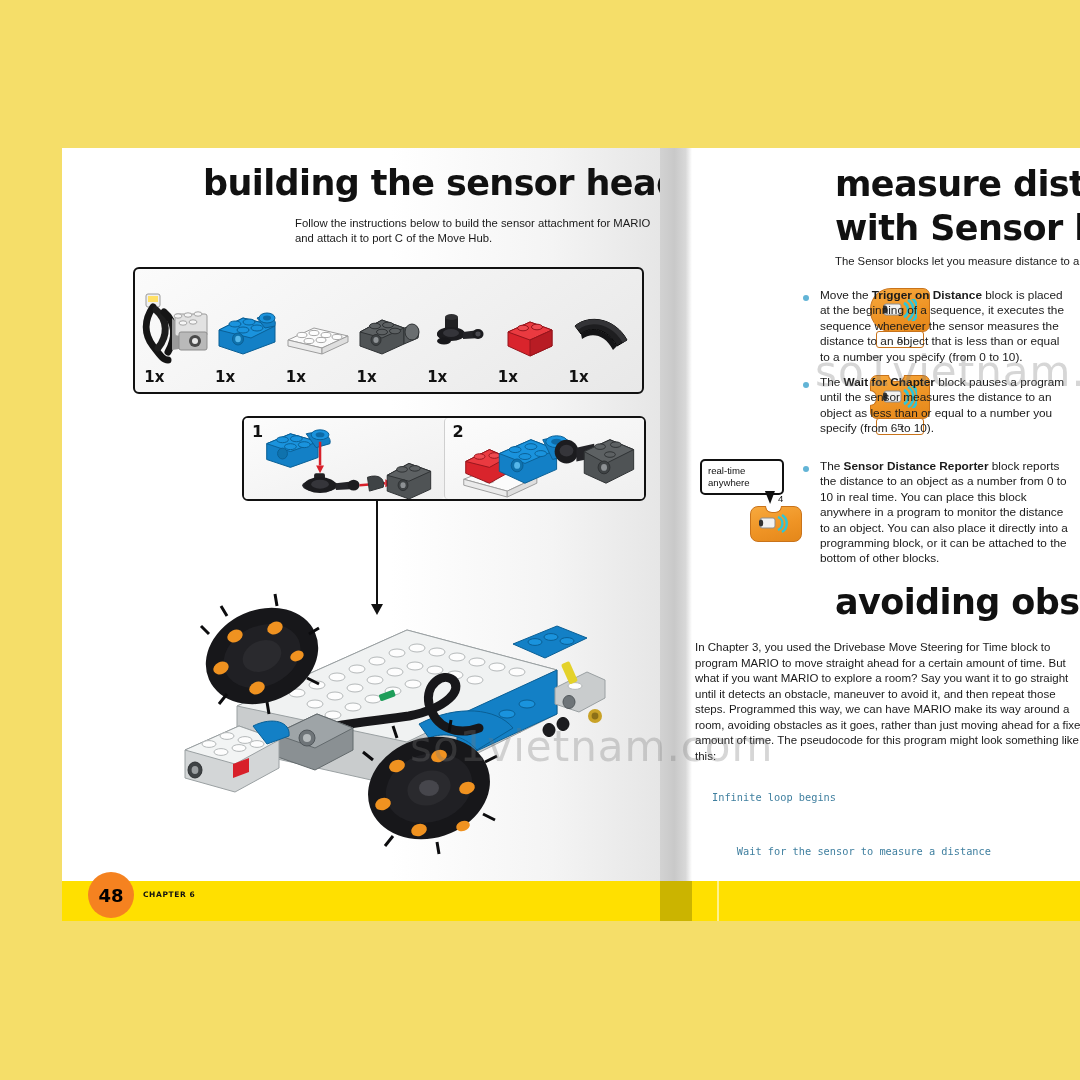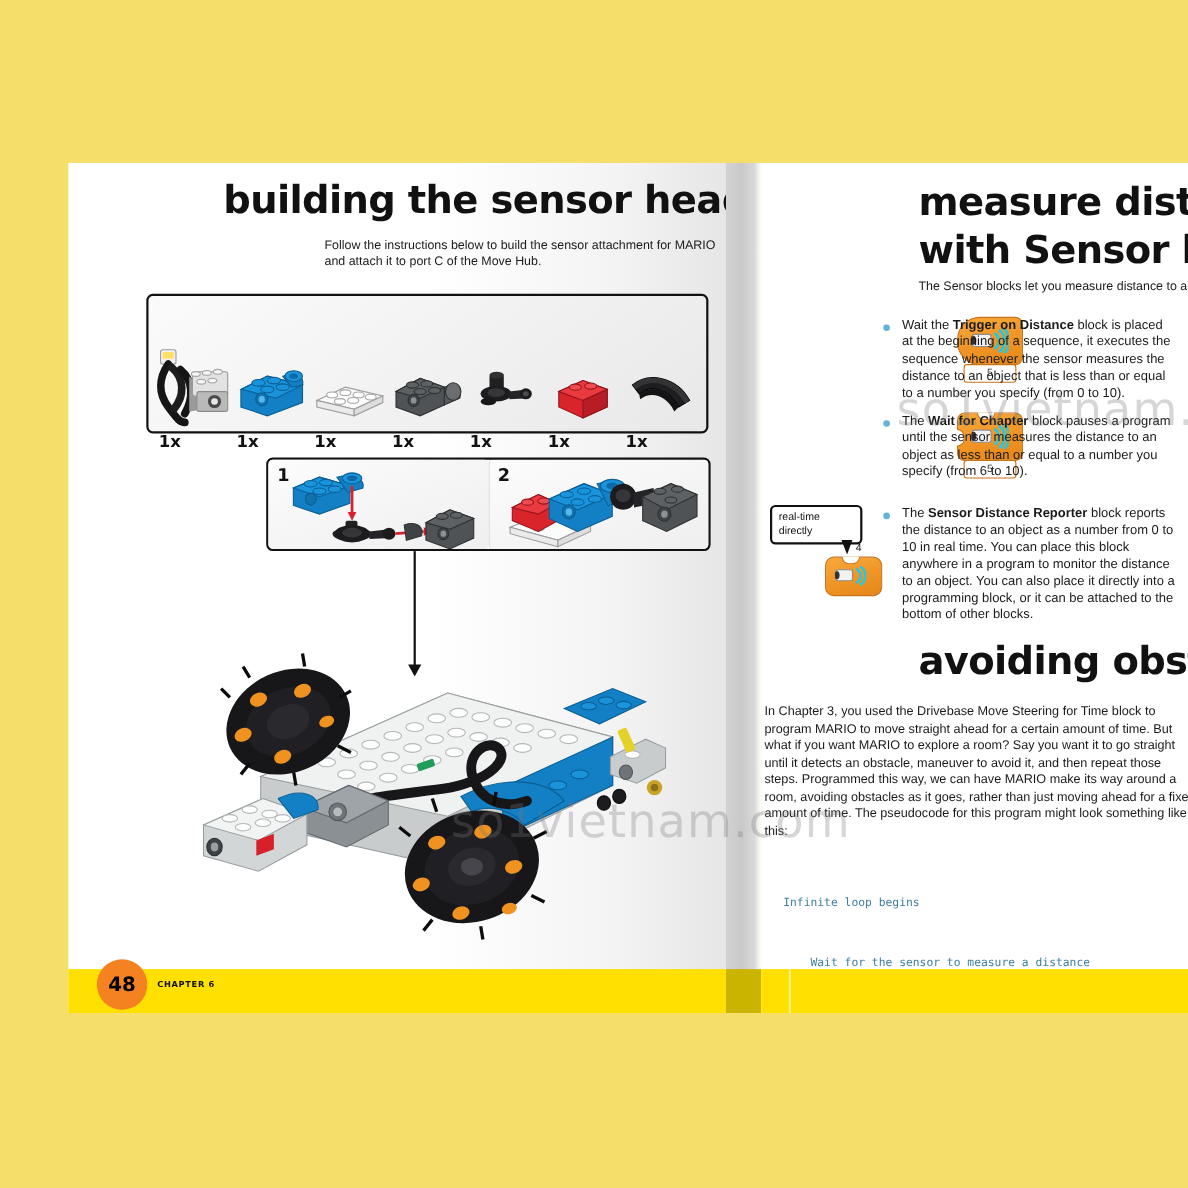--- a/index.html
+++ b/index.html
@@ -72,21 +72,20 @@
   }
   .parts-row {
     position: absolute;
     left: 0; top: 0;
     width: 100%; height: 100%;
     display: flex;
     align-items: flex-end;
     justify-content: space-around;
     padding: 0 6px 6px 6px;
     box-sizing: border-box;
-    margin-top: 24px;
   }
   .part-cell {
     display: flex;
     flex-direction: column;
     align-items: center;
     width: 68px;
   }
   .part-art { height: 78px; width: 68px; position: relative; }
   .part-qty {
     font-family: "DejaVu Sans", sans-serif;
@@ -318,21 +317,21 @@
   }
   .callout-num {
     position: absolute;
     font-size: 9.5px;
     color: #111;
   }
 
   
   .pseudo {
     position: absolute;
-    left: 20px; top: 628px;
+    left: 20px; top: 604px;
     font-family: "DejaVu Sans Mono", monospace;
     font-size: 10.3px;
     line-height: 18px;
     color: #3f7f9f;
     white-space: pre;
   }
 
   
   .para-right {
     position: absolute;
@@ -715,21 +714,21 @@
             <path d="M21 4 A 8 8 0 0 1 21 18" stroke="#2ec6d8" stroke-width="2.6" fill="none"></path>
             <path d="M25 1 A 12 12 0 0 1 25 21" stroke="#2ec6d8" stroke-width="2.6" fill="none"></path>
             <path d="M29 -1 A 16 16 0 0 1 29 23" stroke="#2ec6d8" stroke-width="2.6" fill="none"></path>
           </svg>
         </span>
       </div>
       <div class="val-field" style="left:184px; top:183px;">5</div>
 
       <div class="blk-item" style="left:111px; top:140px;">
         <span class="bullet"></span>
-        <span class="btxt"><span>Wait the </span><b>Trigger on Distance</b><span> block is placed at the beginning of a sequence, it executes the sequence whenever the sensor measures the distance to an object that is less than or equal to a number you specify (from 0 to 10).</span></span>
+        <span class="btxt"><span>Move the </span><b>Trigger on Distance</b><span> block is placed at the beginning of a sequence, it executes the sequence whenever the sensor measures the distance to an object that is less than or equal to a number you specify (from 0 to 10).</span></span>
       </div>
 
       <div class="oblock" style="left:178px; top:227px;">
         <span class="notch-t"></span>
         <span class="notch-b"></span>
         <span class="lnotch"></span>
         <span class="sensor-ico">
           <svg width="34" height="22" viewBox="0 0 34 22">
             <rect x="1" y="5" width="17" height="11" rx="2" fill="#f2f2f2" stroke="#8d8d8d"></rect>
             <ellipse cx="2" cy="10.5" rx="2.5" ry="4" fill="#333"></ellipse>
@@ -739,21 +738,21 @@
           </svg>
         </span>
       </div>
       <div class="val-field" style="left:184px; top:270px;">5</div>
 
       <div class="blk-item" style="left:111px; top:227px;">
         <span class="bullet"></span>
         <span class="btxt"><span>The </span><b>Wait for Chapter</b><span> block pauses a program until the sensor measures the distance to an object as less than or equal to a number you specify (from 6 to 10).</span></span>
       </div>
 
-      <div class="callout" style="left:8px; top:311px;">real-time directly</div>
+      <div class="callout" style="left:8px; top:311px;">real-time anywhere</div>
       <div class="callout-num" style="left:86px; top:345px;">4</div>
 
       <div class="oblock" style="left:58px; top:358px; width:50px; height:34px; border-radius:8px;">
         <span class="notch-t" style="left:14px;"></span>
         <span class="sensor-ico" style="left:8px; top:7px; width:30px; height:20px;">
           <svg width="30" height="20" viewBox="0 0 30 20">
             <rect x="1" y="4" width="15" height="10" rx="2" fill="#f2f2f2" stroke="#8d8d8d"></rect>
             <ellipse cx="2" cy="9" rx="2.2" ry="3.6" fill="#333"></ellipse>
             <path d="M19 3 A 7 7 0 0 1 19 16" stroke="#2ec6d8" stroke-width="2.4" fill="none"></path>
             <path d="M23 1 A 10 10 0 0 1 23 18" stroke="#2ec6d8" stroke-width="2.4" fill="none"></path>

